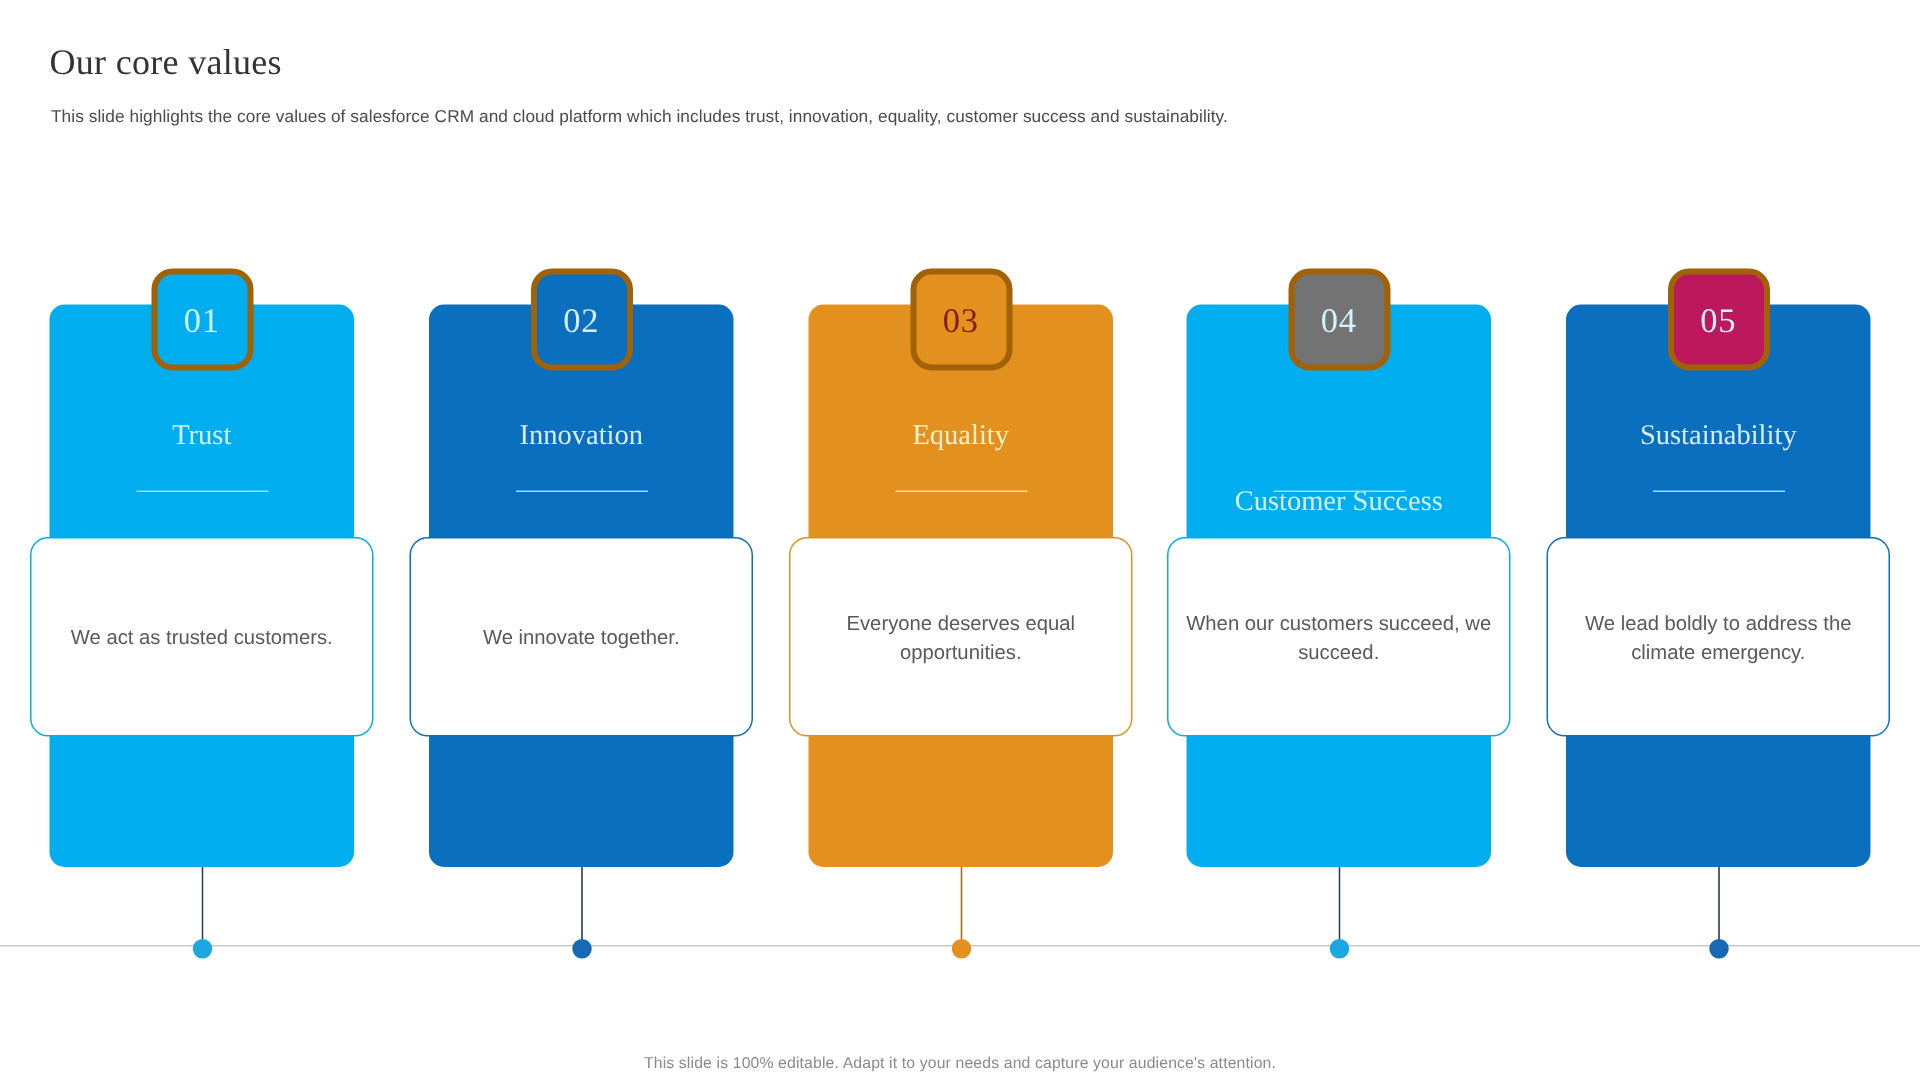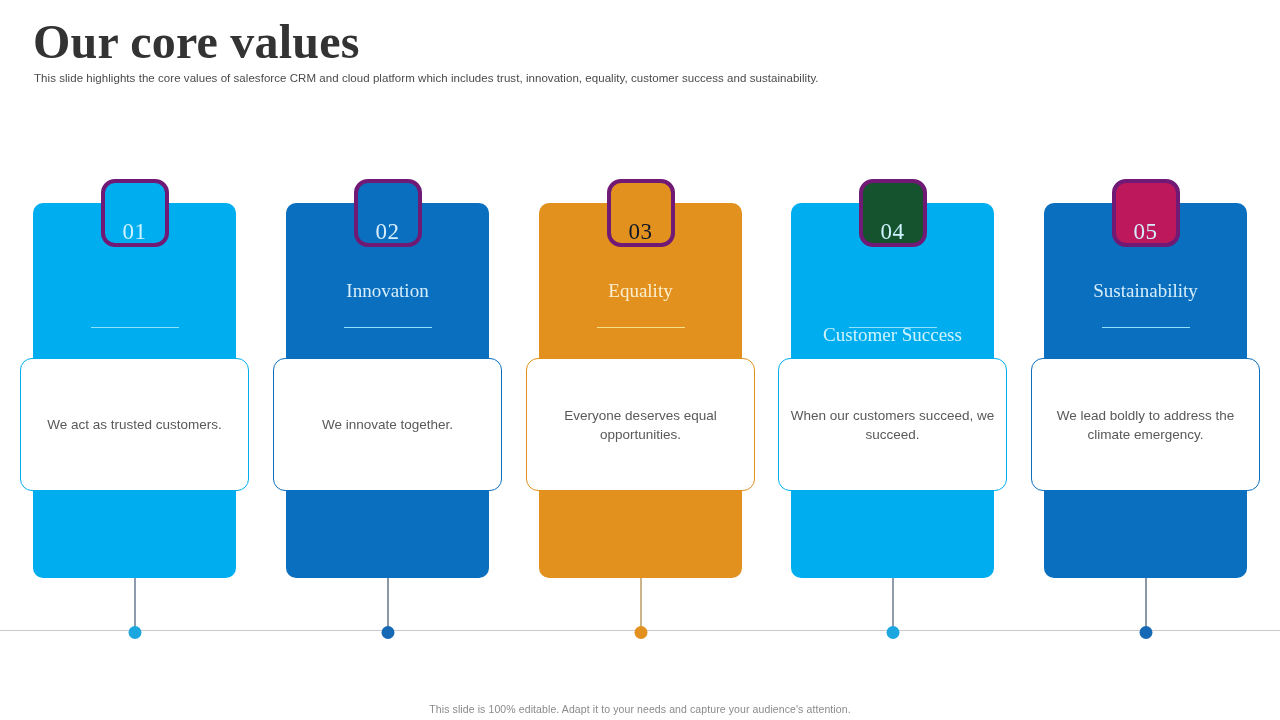--- a/index.html
+++ b/index.html
@@ -18,22 +18,22 @@
     height: 720px;
     background: #ffffff;
   }
 
   
   .page-title {
     position: absolute;
     left: 33px;
     top: 20px;
     font-family: "Liberation Serif", serif;
-    font-size: 48px;
-    font-weight: 700;
+    font-size: 24px;
+    font-weight: 400;
     color: #333333;
     letter-spacing: 0.2px;
     line-height: 44px;
   }
 
   .page-subtitle {
     position: absolute;
     left: 34px;
     top: 70px;
     font-size: 11.5px;
@@ -72,23 +72,23 @@
 
   
   .card-badge {
     position: absolute;
     left: 50%;
     top: -24px;
     transform: translateX(-50%);
     width: 68px;
     height: 68px;
     border-radius: 14px;
-    border: 4px solid #701a75;
+    border: 4px solid #a16207;
     display: flex;
-    align-items: flex-end;
+    align-items: center;
     justify-content: center;
     z-index: 4;
   }
 
   .card-badge span {
     font-family: "Liberation Serif", serif;
     font-size: 23px;
     font-weight: 400;
     letter-spacing: 0.5px;
     line-height: 1;
@@ -196,20 +196,21 @@
   <div class="page-subtitle">This slide highlights the core values of salesforce CRM and cloud platform which includes trust, innovation, equality, customer success and sustainability.</div>
 
   <div class="baseline"></div>
 
   <div class="cards">
       <div class="card-unit" style="left: 33px;">
         <div class="card-panel" style="background: rgb(0, 174, 239);"></div>
         <div class="card-badge" style="background: rgb(0, 174, 239);">
           <span style="color: rgb(207, 243, 255);">01</span>
         </div>
+        <div class="card-title" style="color: rgb(207, 243, 255);">Trust</div>
         <div class="card-rule" style="background: rgb(143, 226, 250);"></div>
         <div class="card-desc" style="border-color: rgb(0, 174, 239);">
           <p>We act as trusted customers.</p>
         </div>
         <div class="card-stem" style="background: rgb(31, 59, 92);"></div>
         <div class="card-dot" style="background: rgb(28, 167, 224);"></div>
       </div>
       <div class="card-unit" style="left: 286px;">
         <div class="card-panel" style="background: rgb(11, 111, 191);"></div>
         <div class="card-badge" style="background: rgb(11, 111, 191);">
@@ -219,33 +220,33 @@
         <div class="card-rule" style="background: rgb(143, 226, 250);"></div>
         <div class="card-desc" style="border-color: rgb(11, 111, 191);">
           <p>We innovate together.</p>
         </div>
         <div class="card-stem" style="background: rgb(23, 50, 77);"></div>
         <div class="card-dot" style="background: rgb(22, 105, 181);"></div>
       </div>
       <div class="card-unit" style="left: 539px;">
         <div class="card-panel" style="background: rgb(226, 145, 31);"></div>
         <div class="card-badge" style="background: rgb(226, 145, 31);">
-          <span style="color: #0f172a;">03</span>
+          <span style="color: #7f1d1d;">03</span>
         </div>
         <div class="card-title" style="color: rgb(252, 239, 207);">Equality</div>
         <div class="card-rule" style="background: rgb(246, 224, 138);"></div>
         <div class="card-desc" style="border-color: rgb(226, 145, 31);">
           <p>Everyone deserves equal opportunities.</p>
         </div>
         <div class="card-stem" style="background: rgb(154, 106, 21);"></div>
         <div class="card-dot" style="background: rgb(226, 145, 31);"></div>
       </div>
       <div class="card-unit" style="left: 791px;">
         <div class="card-panel" style="background: rgb(0, 174, 239);"></div>
-        <div class="card-badge" style="background: #14532d;">
+        <div class="card-badge" style="background: #737373;">
           <span style="color: rgb(207, 243, 255);">04</span>
         </div>
         <div class="card-title" style="color: rgb(207, 243, 255); margin-top: 44px;">Customer Success</div>
         <div class="card-rule" style="background: rgb(143, 226, 250);"></div>
         <div class="card-desc" style="border-color: rgb(0, 174, 239);">
           <p>When our customers succeed, we succeed.</p>
         </div>
         <div class="card-stem" style="background: rgb(31, 59, 92);"></div>
         <div class="card-dot" style="background: rgb(28, 167, 224);"></div>
       </div>

